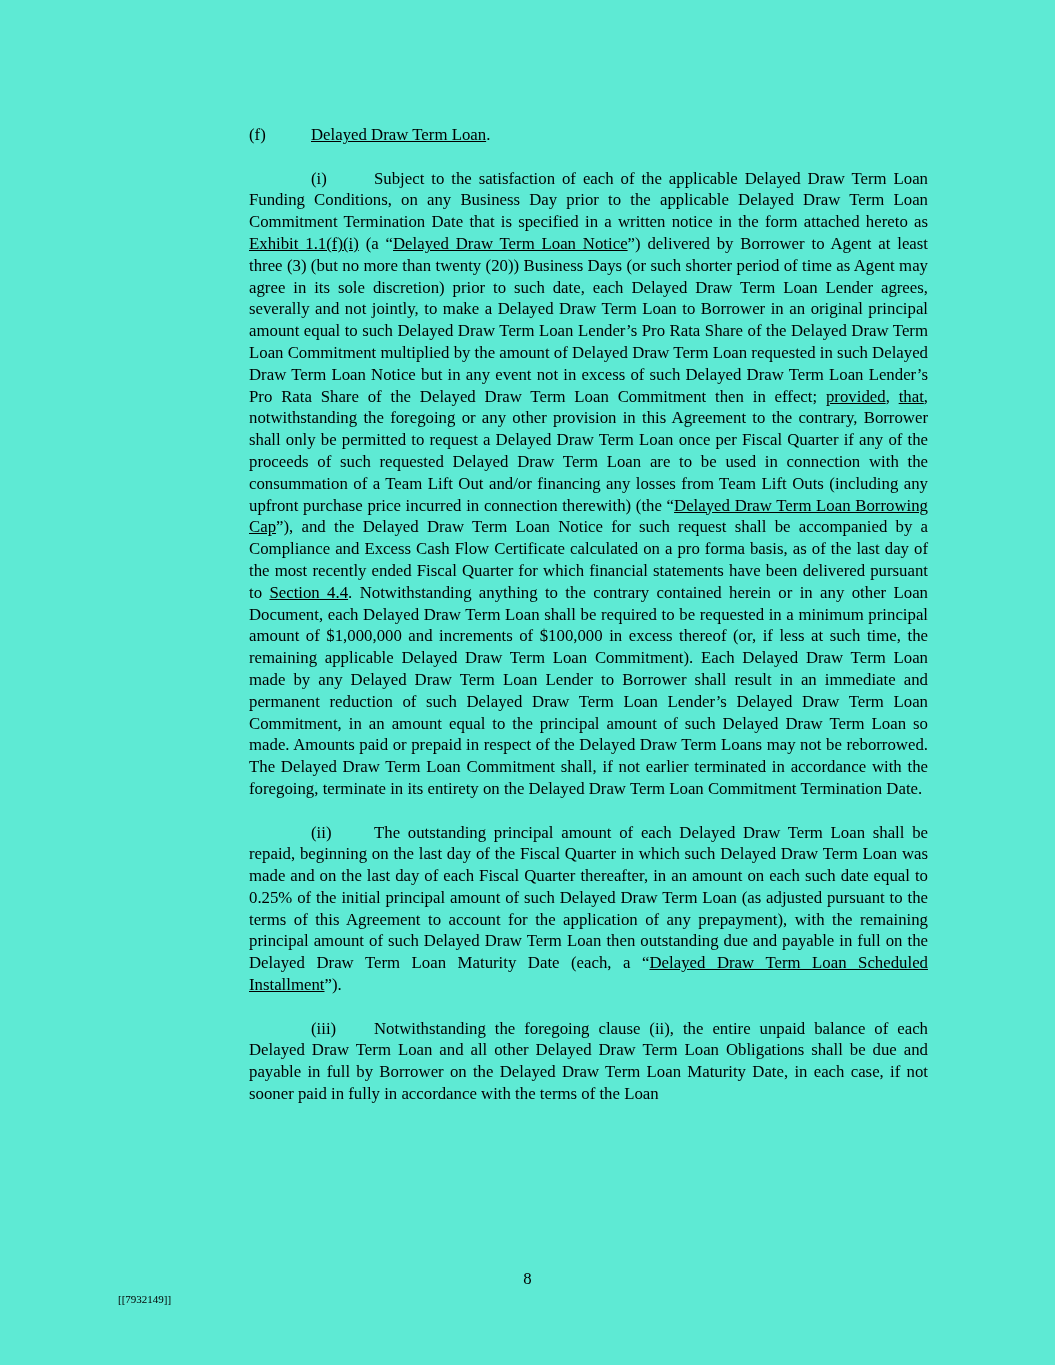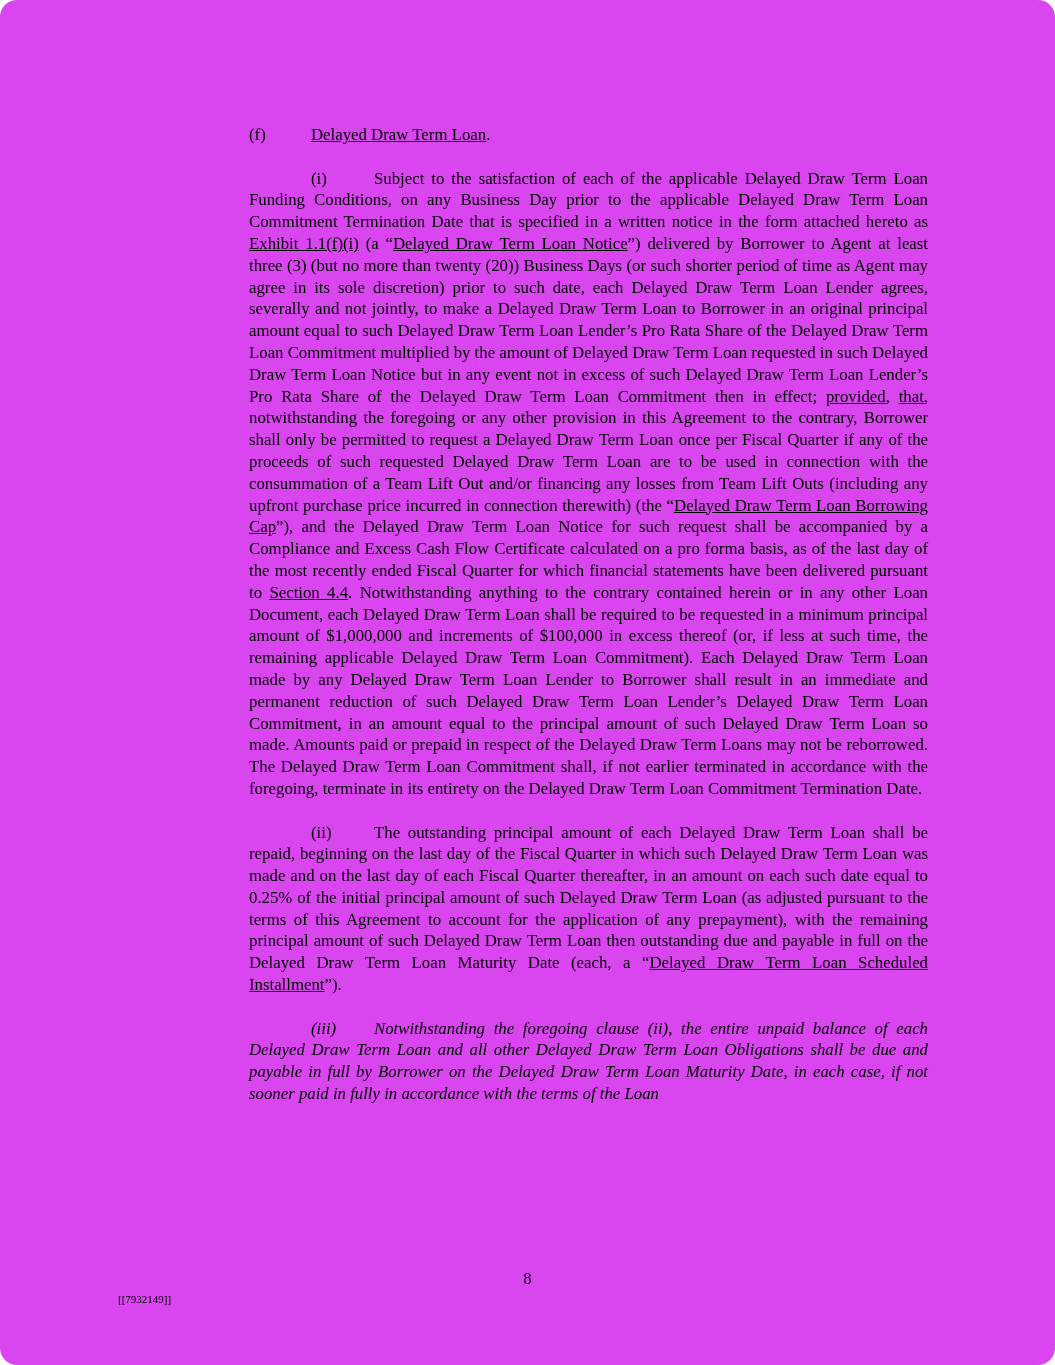--- a/index.html
+++ b/index.html
@@ -11,23 +11,22 @@
     width: 1055px;
     height: 1365px;
     position: relative;
     font-family: "Liberation Serif", "DejaVu Serif", serif;
     color: #000000;
     -webkit-font-smoothing: antialiased;
   }
   .page {
     position: absolute;
     inset: 0;
-    background: #d946ef;
+    background: #5eead4;
     overflow: hidden;
-    border-radius: 17px;
   }
   .content {
     position: absolute;
     left: 249px;
     top: 124px;
     width: 679px;
     font-size: 16.8px;
     line-height: 21.8px;
     text-align: justify;
   }
@@ -37,21 +36,21 @@
   }
   .hlabel {
     display: inline-block;
     width: 62px;
     text-indent: 0;
   }
   .para {
     margin: 0 0 21.8px 0;
     text-indent: 62px;
   }
-  .para:last-child { margin-bottom: 0; font-style: italic; }
+  .para:last-child { margin-bottom: 0; }
   .plabel {
     display: inline-block;
     width: 63px;
     text-indent: 0;
   }
   .u { text-decoration: underline; }
   .page-number {
     position: absolute;
     top: 1268px;
     left: 0;

